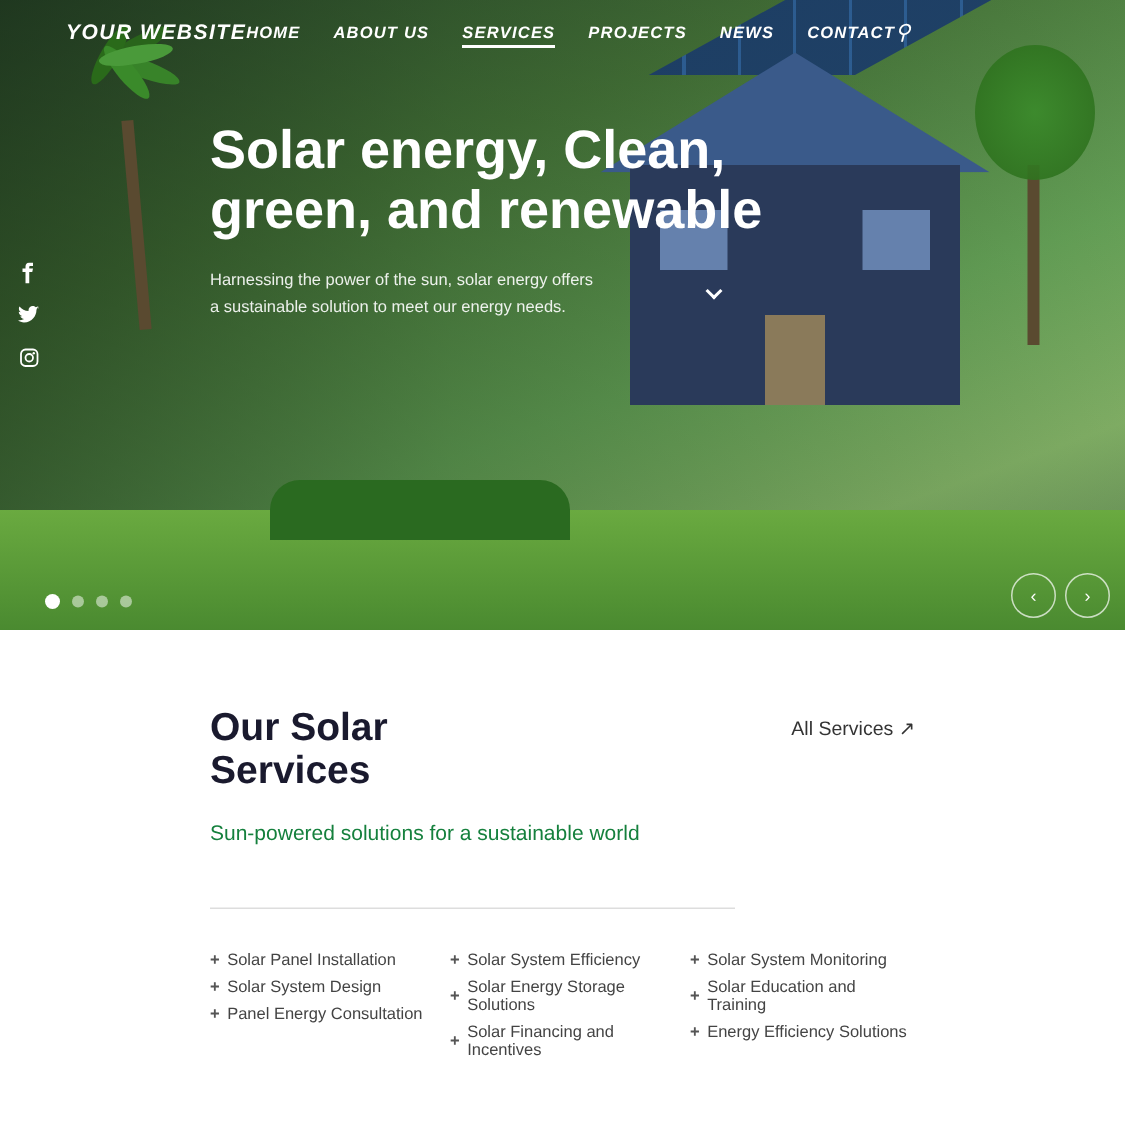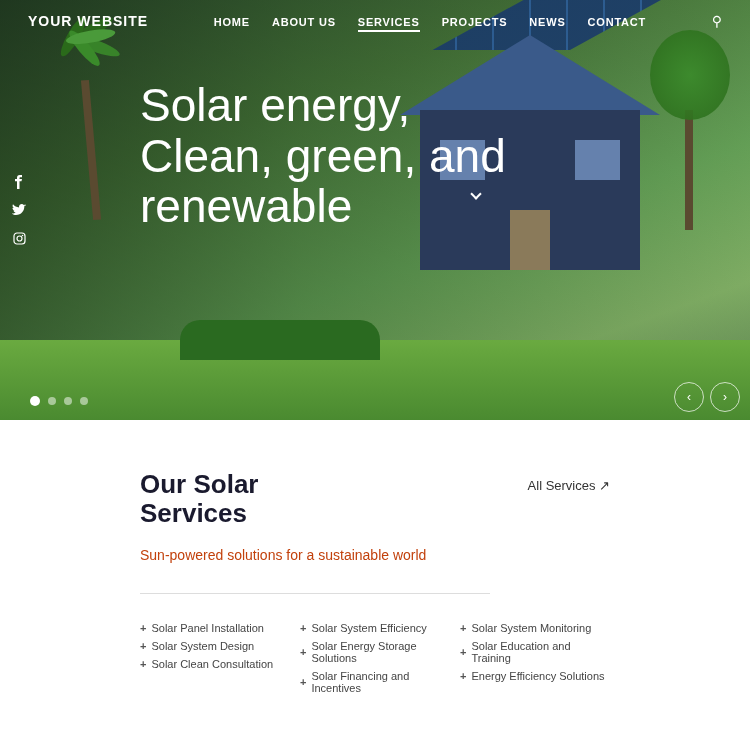--- a/index.html
+++ b/index.html
@@ -1,27 +1,28 @@
 <!DOCTYPE html>
 <html><head>
   <meta charset="utf-8">
   <style>
     * { margin: 0; padding: 0; box-sizing: border-box; }
     body { font-family: 'Arial', sans-serif; width: 750px; overflow-x: hidden; background: #fff; }
 
     
     .navbar {
       position: absolute;
-      top: 0; left: 0; right: 0;
+      top: 0; left: 16px; right: 0;
       z-index: 10;
       display: flex;
       align-items: center;
-      justify-content: space-between;
+      justify-content: flex-start;
       padding: 0 28px;
       height: 42px;
+      font-style: italic;
     }
     .nav-logo {
       color: #fff;
       font-weight: 800;
       font-size: 14px;
       letter-spacing: 1px;
     }
     .nav-links {
       display: flex;
       align-items: center;
@@ -195,22 +196,22 @@
 
     
     .hero-content {
       position: absolute;
       top: 80px;
       left: 140px;
       z-index: 5;
       max-width: 380px;
     }
     .hero-title {
-      font-size: 46px;
-      font-weight: 400;
+      font-size: 36px;
+      font-weight: 700;
       color: #fff;
       line-height: 1.1;
       margin-bottom: 20px;
     }
     .hero-desc {
       font-size: 11px;
       color: rgba(255,255,255,0.9);
       line-height: 1.6;
       max-width: 260px;
     }
@@ -292,22 +293,22 @@
       gap: 4px;
       font-size: 13px;
       color: #333;
       text-decoration: none;
       margin-top: 8px;
       cursor: pointer;
       white-space: nowrap;
     }
     .services-subtitle {
       font-size: 14px;
-      color: #c2410c;
-      margin-bottom: 30px;
+      color: #15803d;
+      margin-bottom: 42px;
     }
     .services-divider {
       width: 350px;
       height: 1px;
       background: #ddd;
       margin-bottom: 25px;
     }
     .services-list {
       display: grid;
       grid-template-columns: 1fr 1fr 1fr;
@@ -390,20 +391,21 @@
       <svg width="13" height="13" viewBox="0 0 13 13" fill="white">
           <rect x="1" y="1" width="11" height="11" rx="3" ry="3" fill="none" stroke="white" stroke-width="1.2"></rect>
           <circle cx="6.5" cy="6.5" r="2.5" fill="none" stroke="white" stroke-width="1.2"></circle>
           <circle cx="9.5" cy="3.5" r="0.8" fill="white"></circle>
         </svg>
     </div>
   </div>
 
   <div class="hero-content">
     <h1 class="hero-title">Solar energy, Clean, green, and renewable</h1>
+    <p class="hero-desc">Harnessing the power of the sun, solar energy offers a sustainable solution to meet our energy needs.</p>
   </div>
 
   <div class="cursor-dot"></div>
 
   <div class="slider-dots">
     <div class="dot active"></div>
     <div class="dot"></div>
     <div class="dot"></div>
     <div class="dot"></div>
   </div>
@@ -430,21 +432,21 @@
       <div class="service-item">
           <span class="service-plus">+</span>
           <span>Solar Panel Installation</span>
         </div>
       <div class="service-item">
           <span class="service-plus">+</span>
           <span>Solar System Design</span>
         </div>
       <div class="service-item">
           <span class="service-plus">+</span>
-          <span>Solar Clean Consultation</span>
+          <span>Panel Energy Consultation</span>
         </div>
     </div>
 
     <div>
       <div class="service-item">
           <span class="service-plus">+</span>
           <span>Solar System Efficiency</span>
         </div>
       <div class="service-item">
           <span class="service-plus">+</span>

